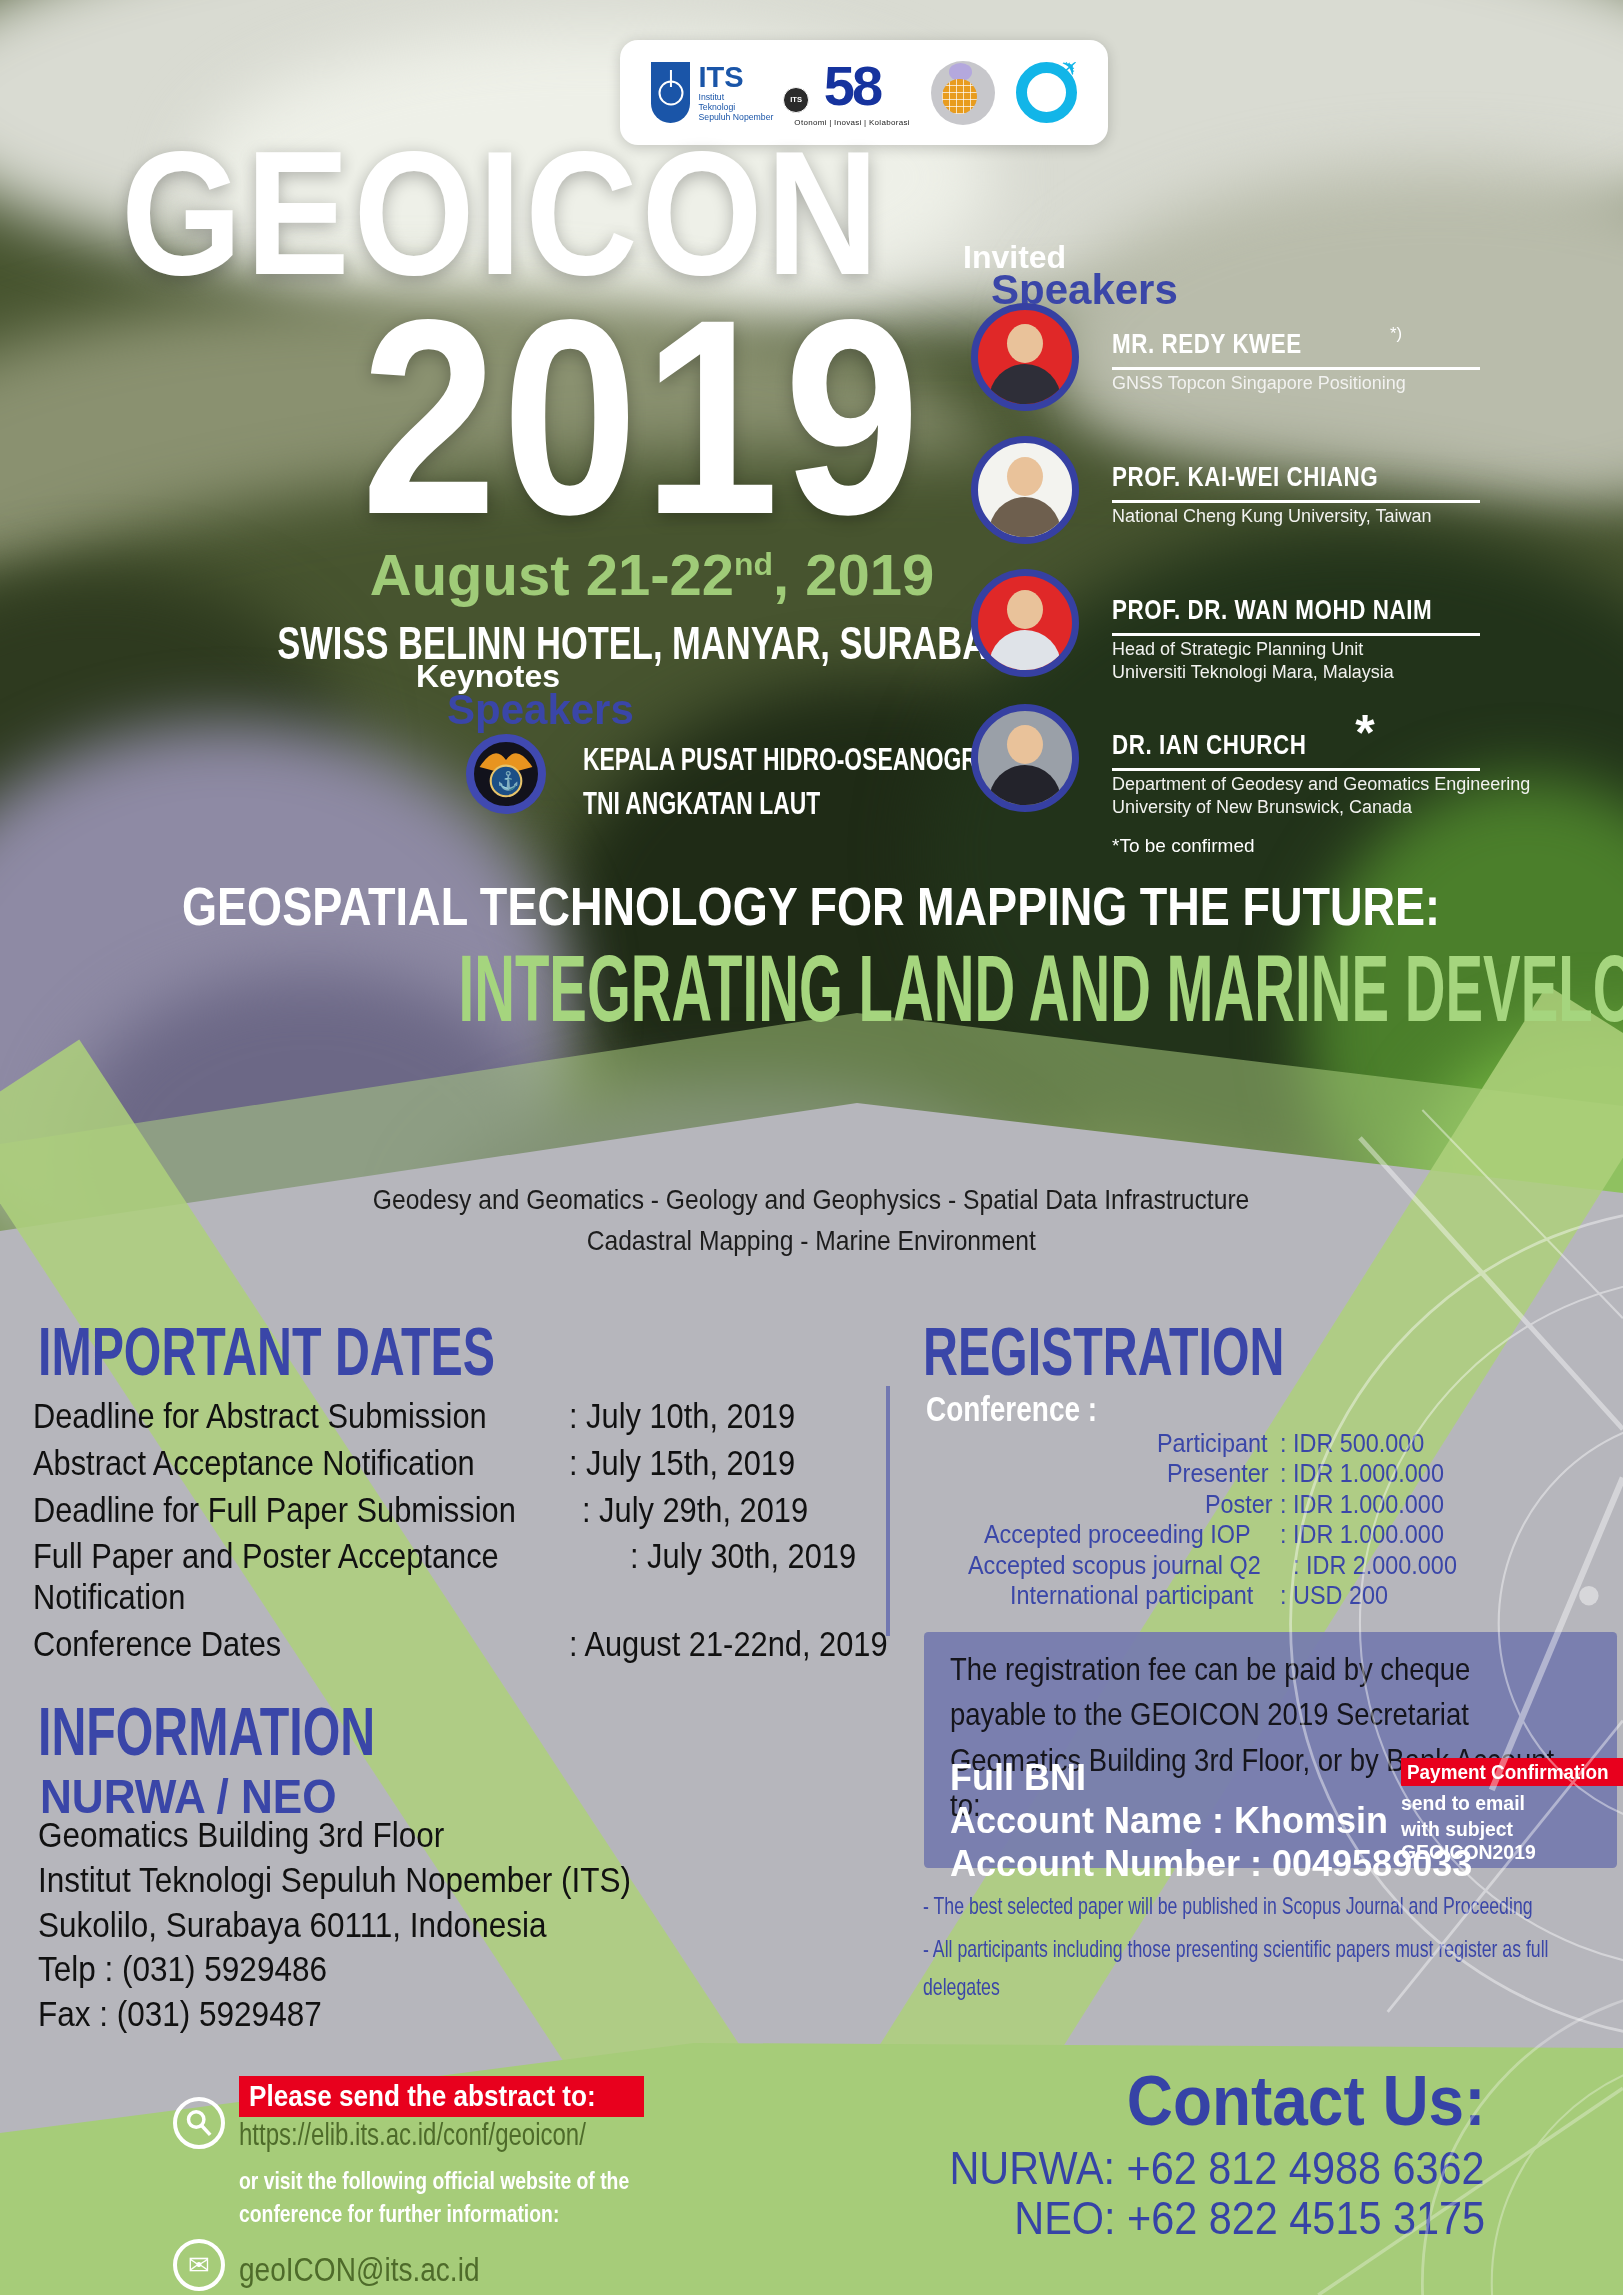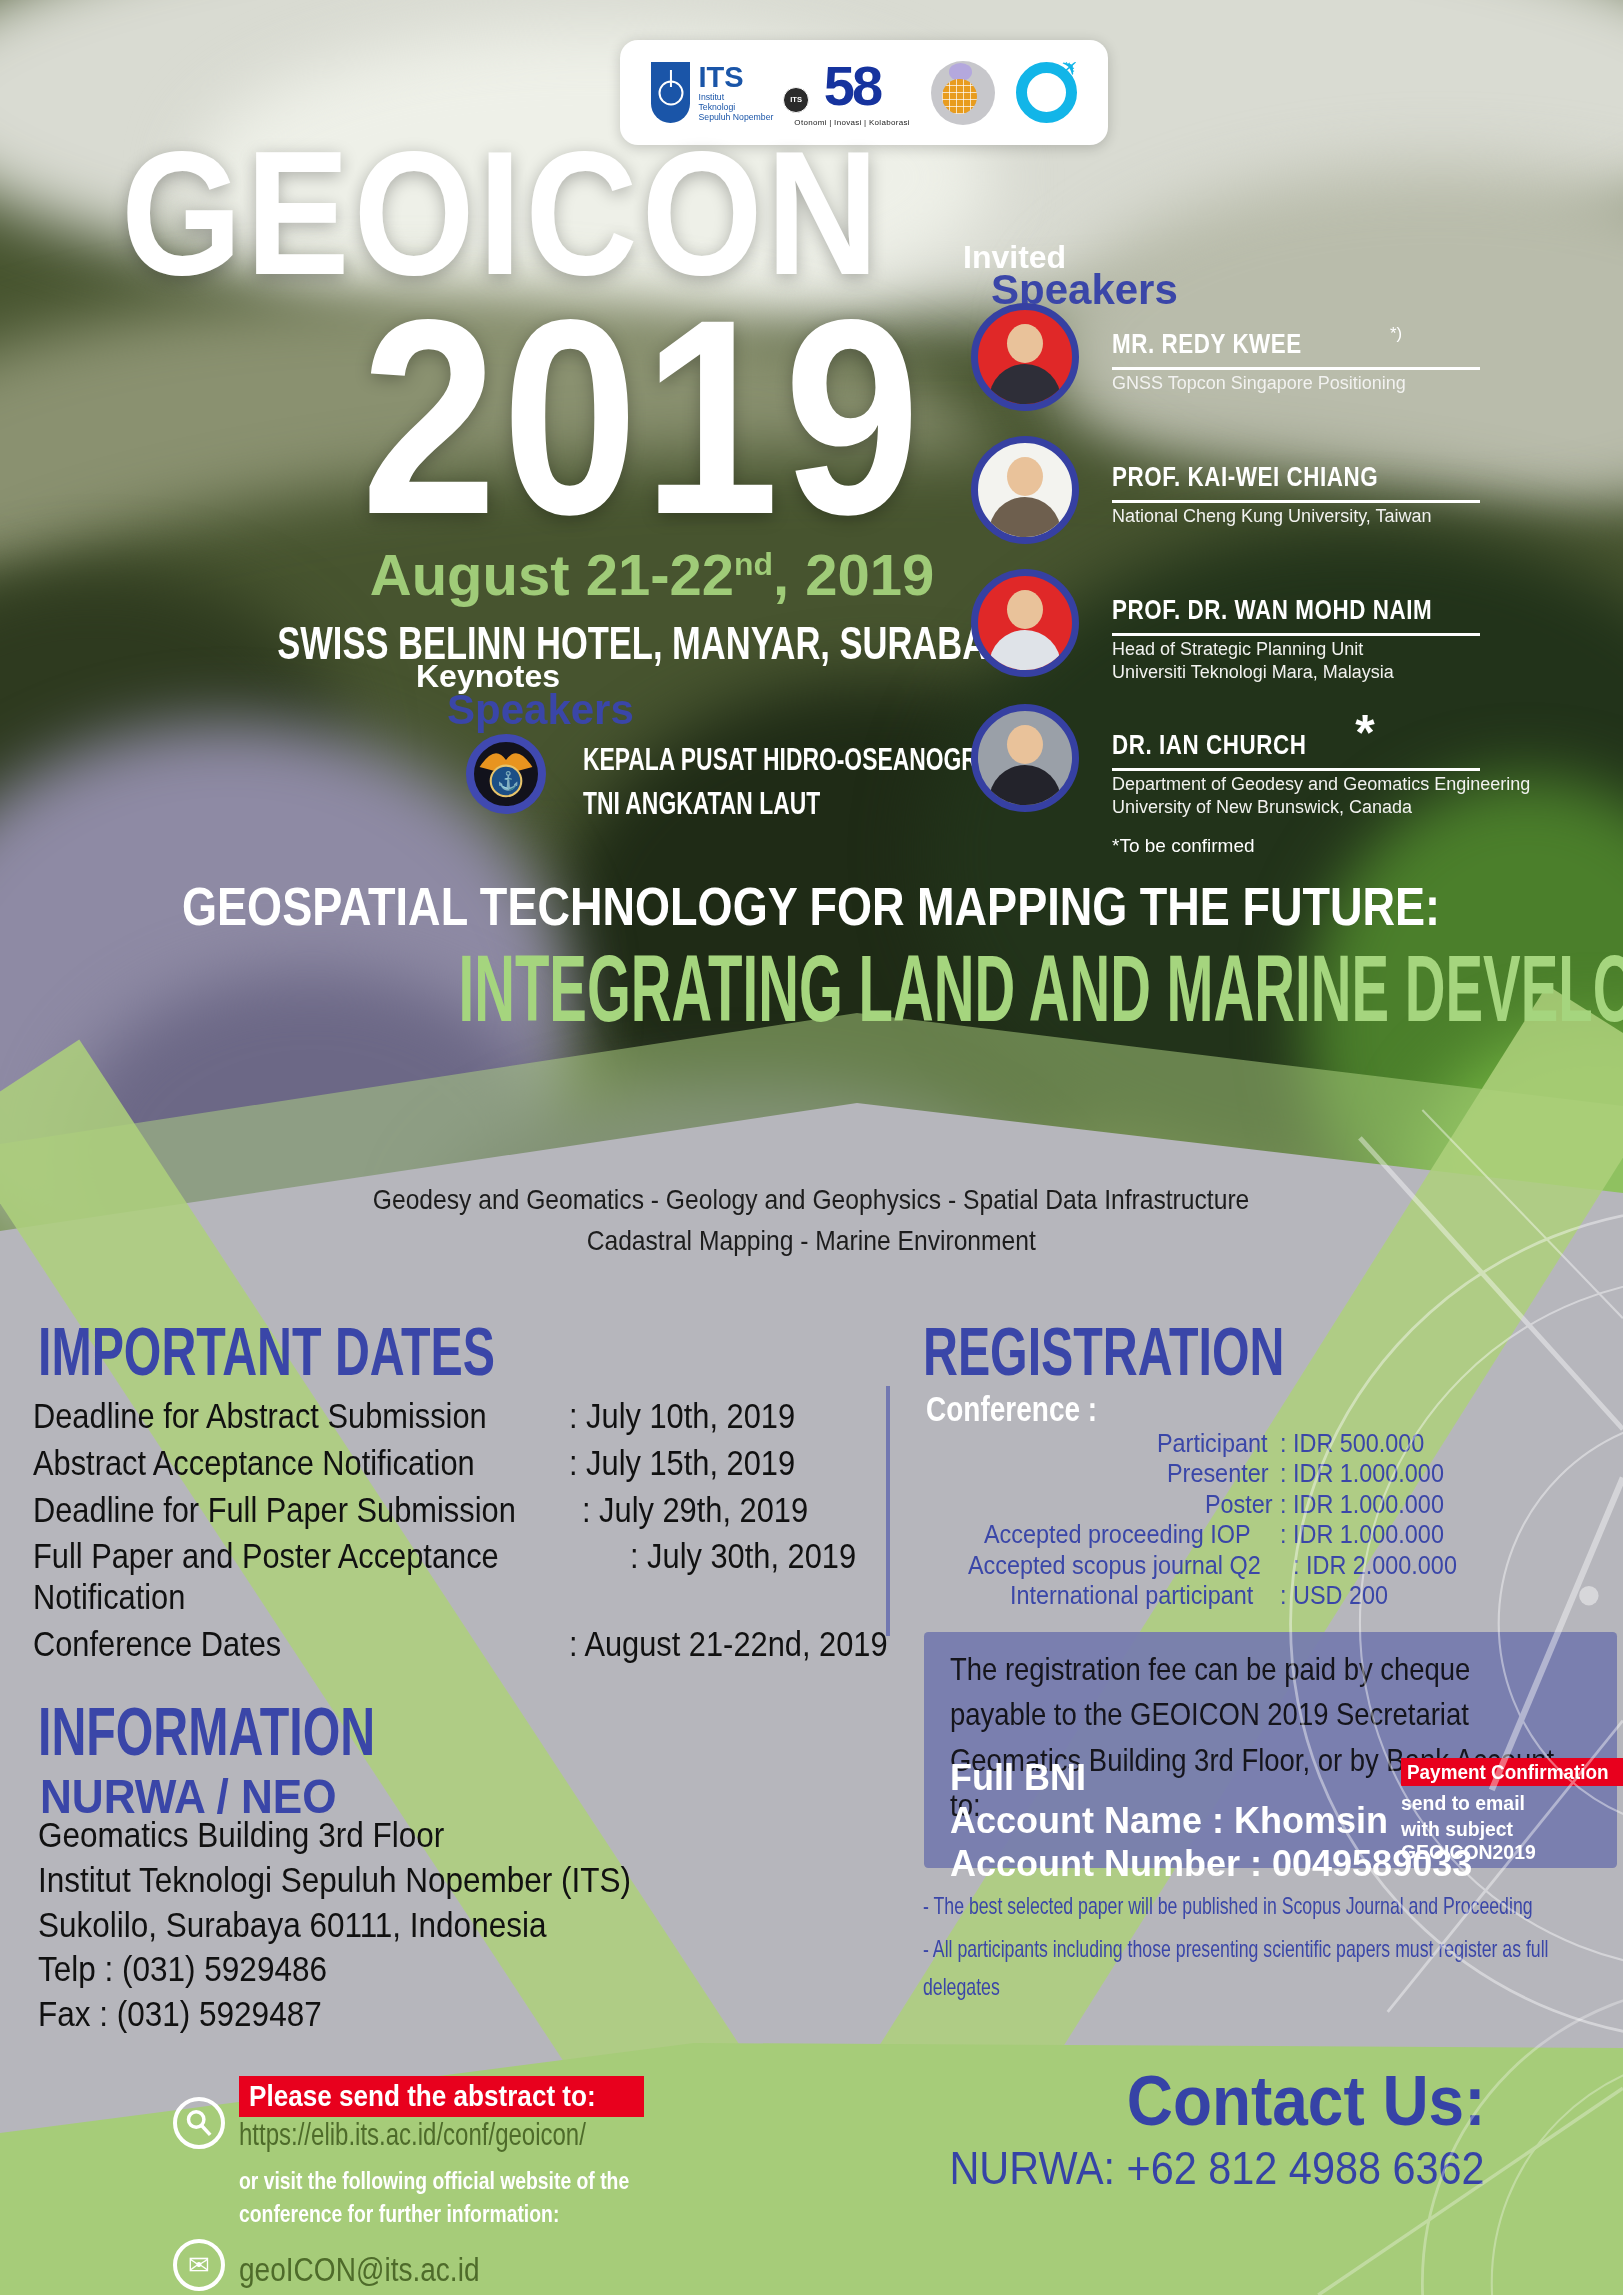--- a/index.html
+++ b/index.html
@@ -320,20 +320,21 @@
   <div class="abs" style="left:239px;top:2165px;width:458px;font-size:23.6px;font-weight:700;color:#fff;line-height:1.38;"><span style="display:inline-block;transform:scaleX(.82);transform-origin:0 0;width:555px;">or visit the following official website of the conference for further information:</span></div>
 
   <div class="roundicon" style="left:173px;top:2239px;font-size:26px;">
     <span>✉</span>
   </div>
   <div class="abs" style="left:239px;top:2251px;font-size:33px;color:#4e6b2a;"><span class="cxL85">geoICON@its.ac.id</span></div>
 
   <div class="abs" style="left:833px;top:2060px;width:652px;text-align:right;font-size:71px;font-weight:700;color:#3643a6;"><span class="cxR90">Contact Us:</span></div>
   <div class="abs" style="left:833px;top:2144px;width:652px;text-align:right;font-size:46px;color:#3643a6;line-height:1.08;">
     <div><span class="cxR90">NURWA: +62 812 4988 6362</span></div>
+    <div><span class="cxR90">NEO: +62 822 4515 3175</span></div>
   </div>
 
   <svg class="deco" width="1623" height="2295" viewBox="0 0 2339 3308">
     <g stroke="#ffffff" fill="none" opacity="0.42">
       <circle cx="2460" cy="2340" r="600" stroke-width="4"></circle>
       <circle cx="2460" cy="2340" r="500" stroke-width="3"></circle>
       <circle cx="2460" cy="2340" r="300" stroke-width="3"></circle>
       <line x1="1960" y1="1640" x2="2339" y2="2060" stroke-width="7"></line>
       <line x1="2050" y1="1600" x2="2339" y2="1900" stroke-width="3"></line>
       <line x1="2150" y1="2580" x2="2339" y2="2130" stroke-width="9"></line>

